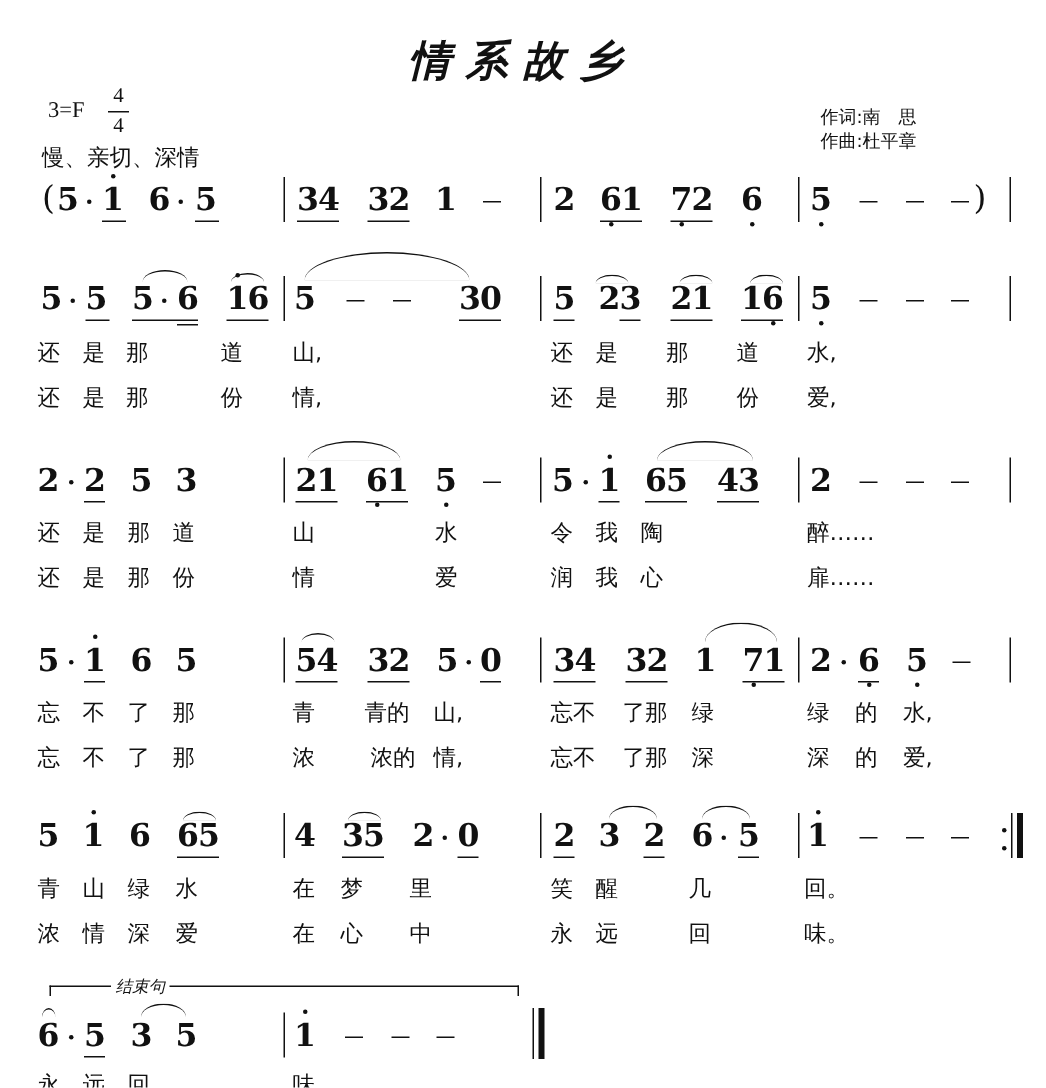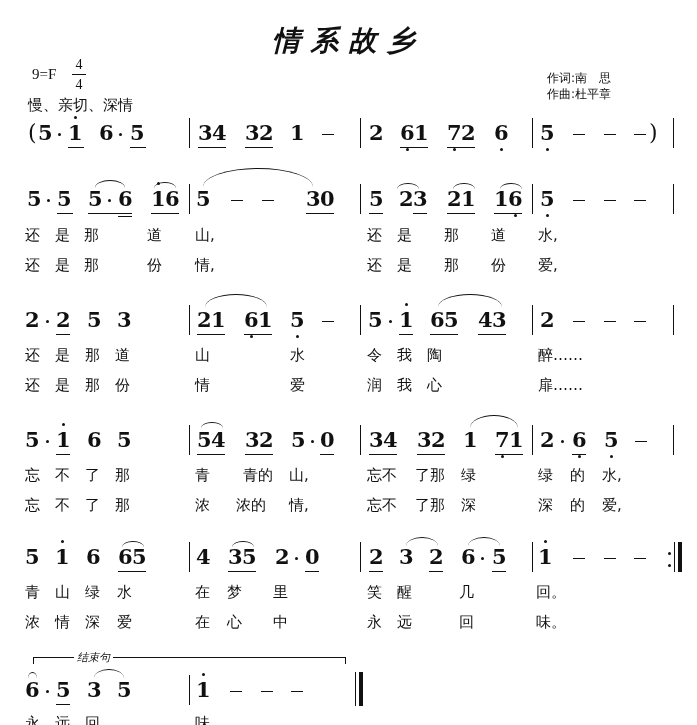--- a/index.html
+++ b/index.html
@@ -31,21 +31,21 @@
   .paren { position: absolute; font-family: "DejaVu Serif", serif; font-size: 22px; line-height: 24px; }
   .lyric { position: absolute; font-size: 15px; line-height: 18px; white-space: nowrap; }
   .repeat-dot { position: absolute; width: 3px; height: 3px; background: #111; border-radius: 50%; }
   .bracket { position: absolute; border-top: 1px solid #111; border-left: 1px solid #111; border-right: 1px solid #111; height: 6px; }
   .bracket-label { position: absolute; font-size: 11px; background: #fff; padding: 0 3px; font-style: italic; }
 </style>
 </head>
 <body>
 
 <div class="abs title">情系故乡</div>
-<div class="abs key">9=F</div>
+<div class="abs key">3=F</div>
 <div class="abs timesig">
   <div>4</div>
   <div class="bar"></div>
   <div>4</div>
 </div>
 <div class="abs tempo">慢、亲切、深情</div>
 <div class="abs credits">
   <div>作词:南　思</div>
   <div>作曲:杜平章</div>
 </div>
@@ -266,21 +266,21 @@
   <span class="lyric" style="left:461px;top:466px">绿</span>
   <span class="lyric" style="left:538px;top:466px">绿</span>
   <span class="lyric" style="left:570px;top:466px">的</span>
   <span class="lyric" style="left:602px;top:466px">水,</span>
 
   <span class="lyric" style="left:25px;top:496px">忘</span>
   <span class="lyric" style="left:55px;top:496px">不</span>
   <span class="lyric" style="left:85px;top:496px">了</span>
   <span class="lyric" style="left:115px;top:496px">那</span>
   <span class="lyric" style="left:195px;top:496px">浓</span>
-  <span class="lyric" style="left:236px;top:496px">浓的</span>
+  <span class="lyric" style="left:247px;top:496px">浓的</span>
   <span class="lyric" style="left:289px;top:496px">情,</span>
   <span class="lyric" style="left:367px;top:496px">忘不</span>
   <span class="lyric" style="left:415px;top:496px">了那</span>
   <span class="lyric" style="left:461px;top:496px">深</span>
   <span class="lyric" style="left:538px;top:496px">深</span>
   <span class="lyric" style="left:570px;top:496px">的</span>
   <span class="lyric" style="left:602px;top:496px">爱,</span>
 </div>
 
 <div>

